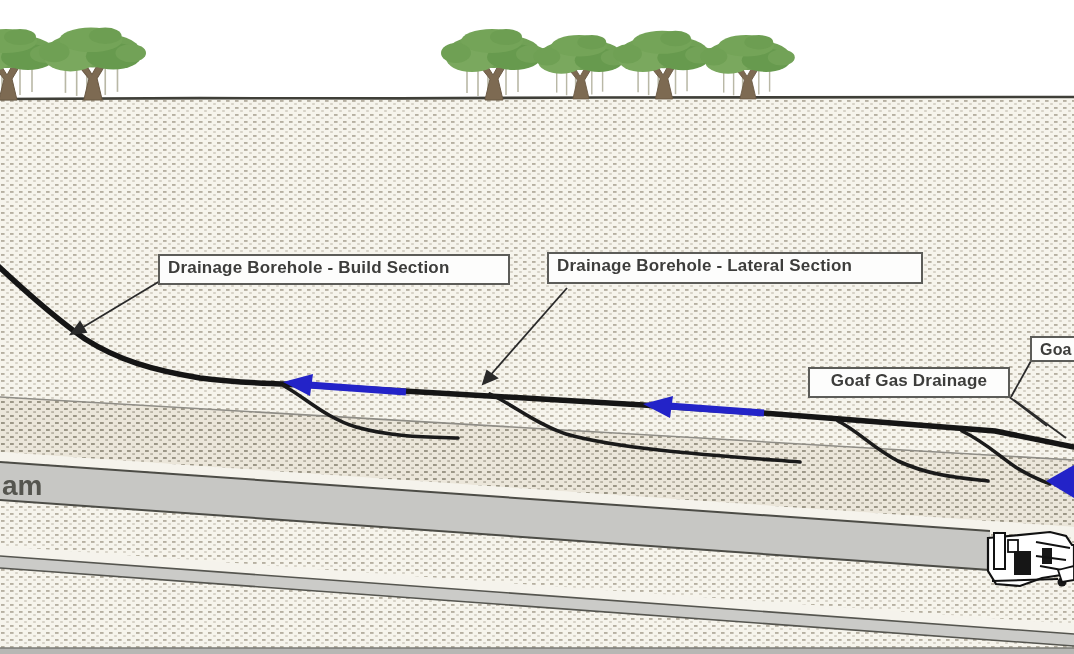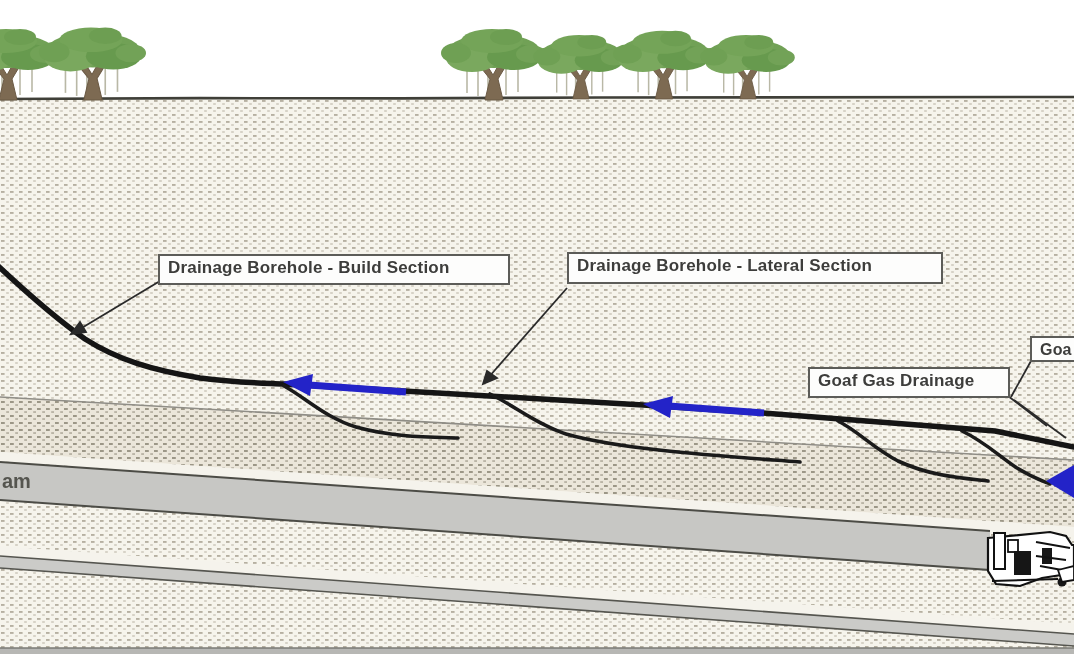--- a/index.html
+++ b/index.html
@@ -8,21 +8,21 @@
     font-family:"Liberation Sans", sans-serif;background:#f9a8d4;
   }
   #canvas svg{position:absolute;left:0;top:0;}
   .callout{
     position:absolute;background:#fdfdfc;border:2px solid #5c5c58;
     color:#3d3d3b;font-size:17px;font-weight:bold;letter-spacing:.2px;
     padding:3px 8px 4px 8px;white-space:nowrap;line-height:1.1;
     box-sizing:border-box;
   }
   .seam-text{
-    position:absolute;color:#55554f;font-size:20px;font-weight:bold;
+    position:absolute;color:#55554f;font-size:28px;font-weight:bold;
     white-space:nowrap;
   }
 </style>
 </head>
 <body>
 
 <div id="canvas">
 
 <svg width="1074" height="654" viewBox="0 0 1074 654">
   <defs>
@@ -126,22 +126,22 @@
     <rect x="1042" y="548" width="10" height="16" fill="#161616"></rect>
     <path d="M 1036,542 L 1070,548 M 1036,556 L 1066,560 M 1040,566 L 1062,570" stroke="#111111" stroke-width="1.8" fill="none"></path>
     <line x1="992" y1="581" x2="1058" y2="579" stroke="#111111" stroke-width="2"></line>
     <circle cx="1062" cy="582" r="4.5" fill="#161616"></circle>
     <polygon points="1058,570 1074,566 1074,580 1062,582" fill="#ffffff" stroke="#111111" stroke-width="1.8"></polygon>
   </g>
 </svg>
 
 <div class="callout" style="left:158px;top:254px;width:352px;height:31px;">Drainage Borehole - Build Section</div>
 
-<div class="callout" style="left:567px;top:252px;width:376px;height:32px;">Drainage Borehole - Lateral Section</div>
+<div class="callout" style="left:547px;top:252px;width:376px;height:32px;">Drainage Borehole - Lateral Section</div>
 
-<div class="callout" style="left:808px;top:367px;width:202px;height:31px;">Goaf Gas Drainage</div>
+<div class="callout" style="left:808px;top:367px;width:202px;height:31px;text-align:center;">Goaf Gas Drainage</div>
 
 
 <div class="callout" style="left:1030px;top:336px;width:60px;height:26px;font-size:16px;">Goa</div>
 
 <div class="seam-text" style="left:2px;top:470px;">am</div>
 
 </div>
 
 </body></html>

